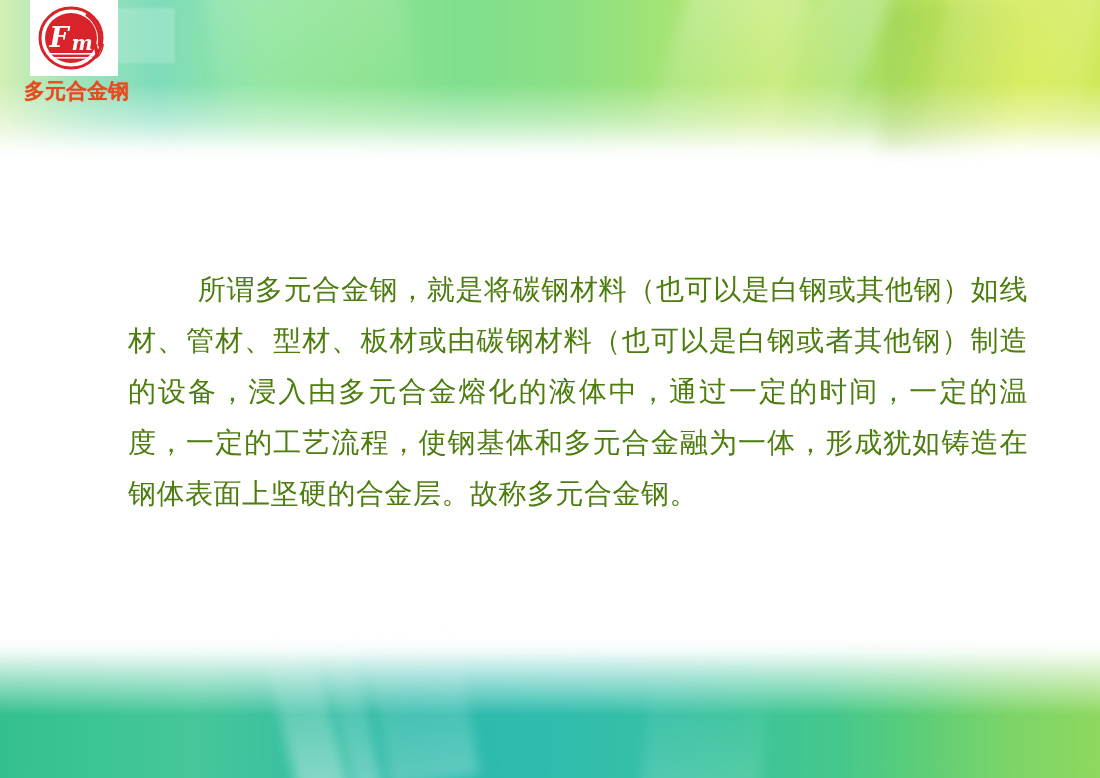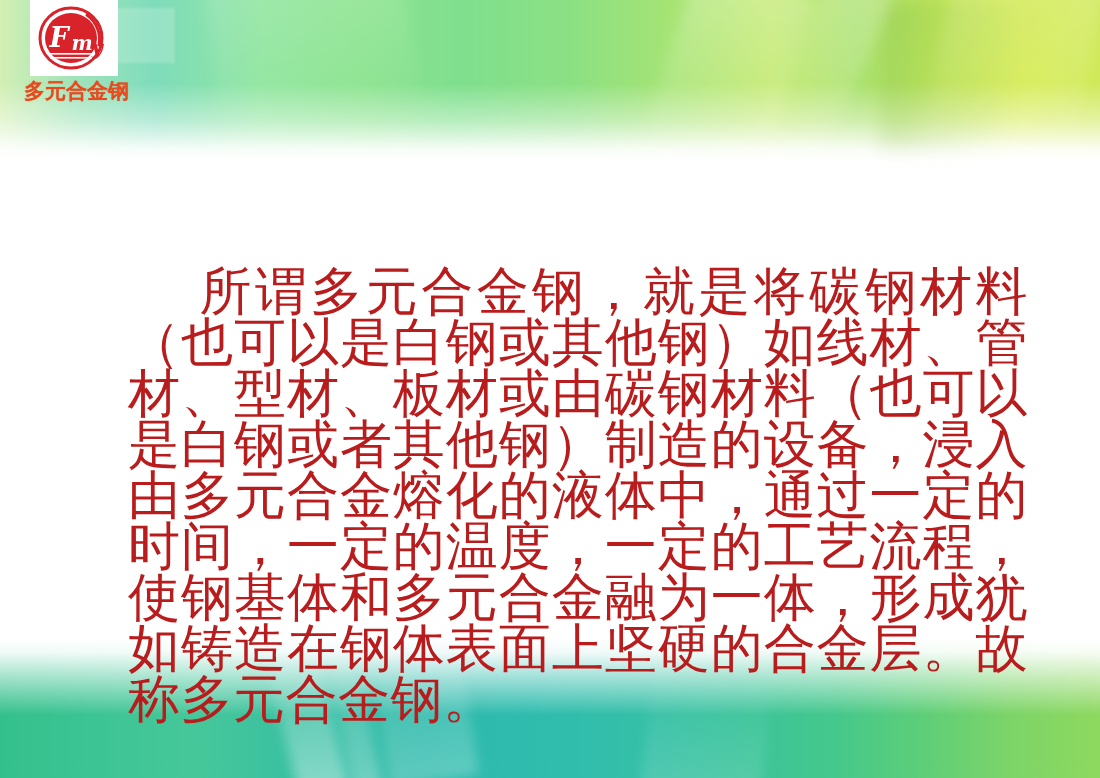--- a/index.html
+++ b/index.html
@@ -172,24 +172,24 @@
     color: #0b0b0b;
     letter-spacing: 2px;
     line-height: 1.15;
   }
 
   .body-text {
     position: absolute;
     left: 128px;
     top: 266px;
     width: 900px;
-    font-family: Liberation Sans, sans-serif;
-    font-size: 52px;
+    font-family: Liberation Mono, monospace;
+    font-size: 28px;
     font-weight: normal;
-    color: #b91c1c;
+    color: #4d7c0f;
     line-height: 51px;
     letter-spacing: 0.5px;
     text-align: justify;
     text-justify: inter-character;
     white-space: pre-wrap;
   }
 </style>
 </head>
 <body>
 

